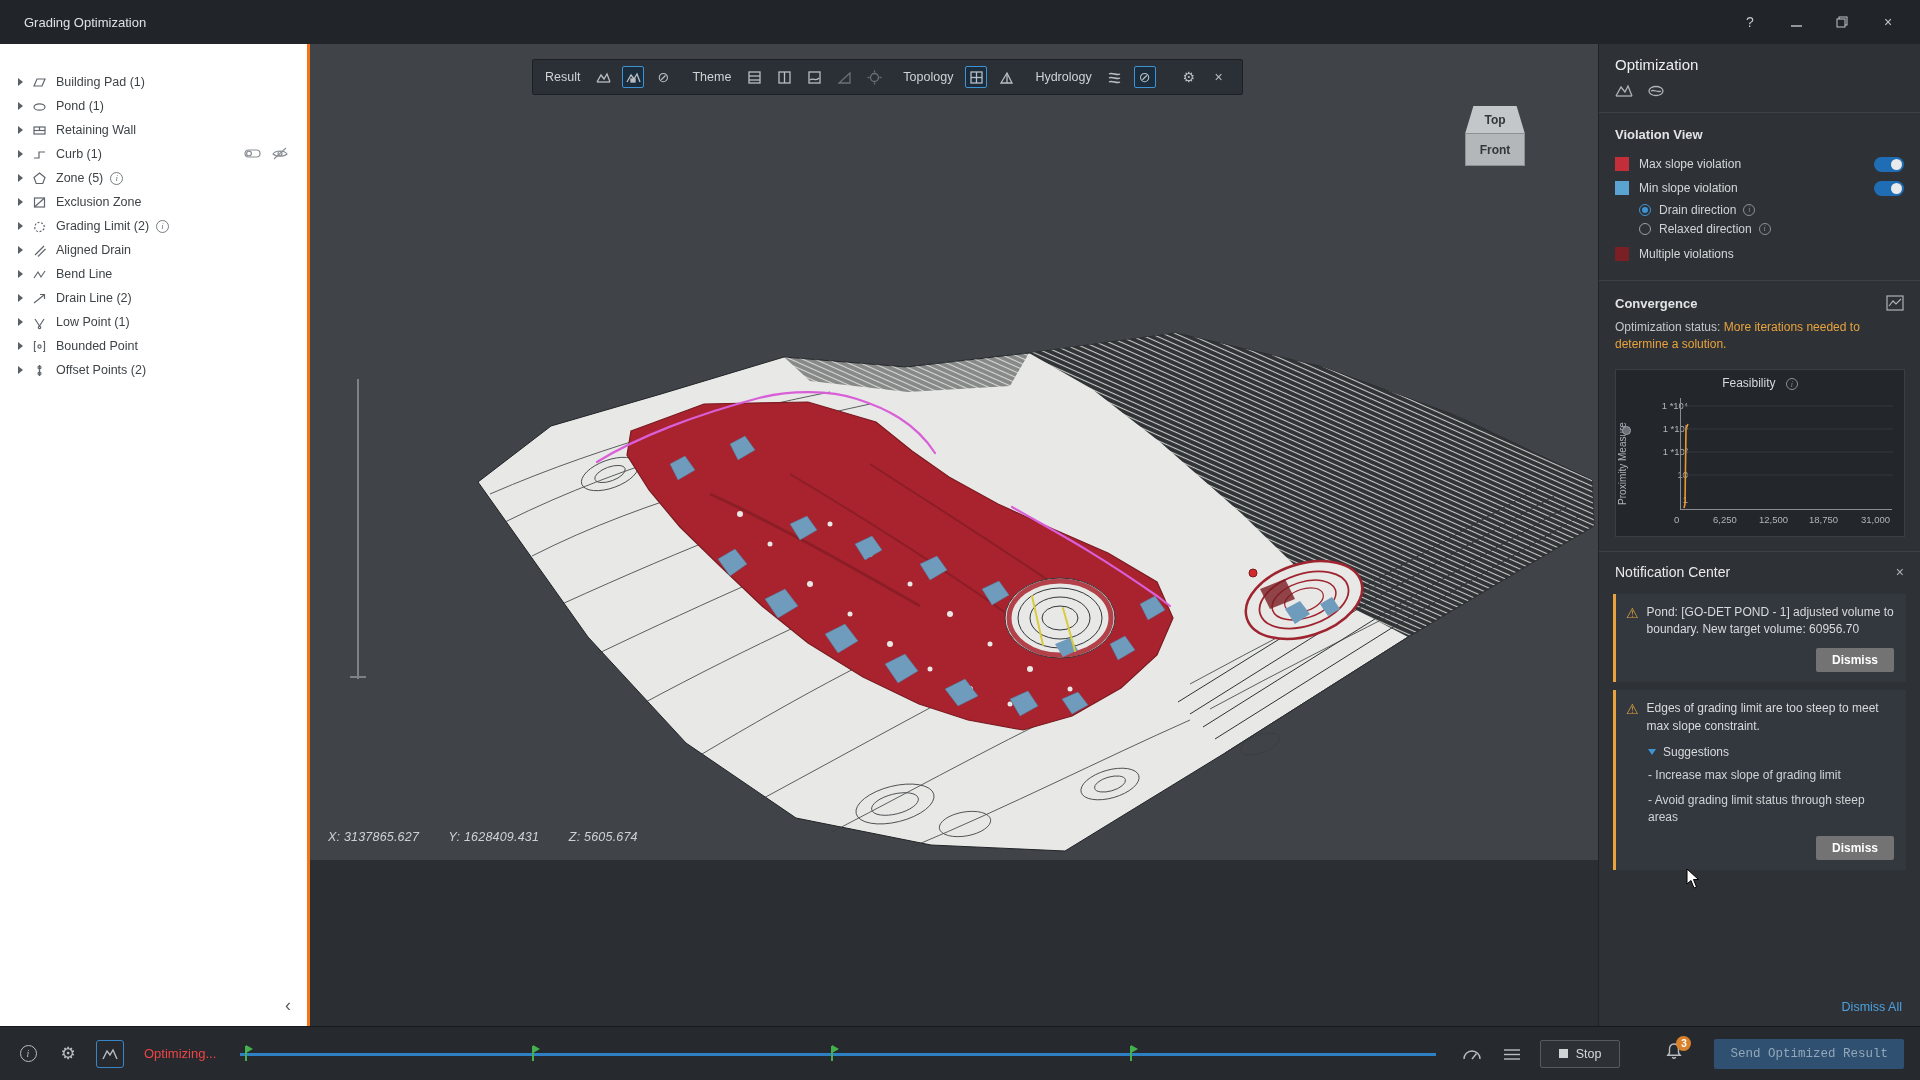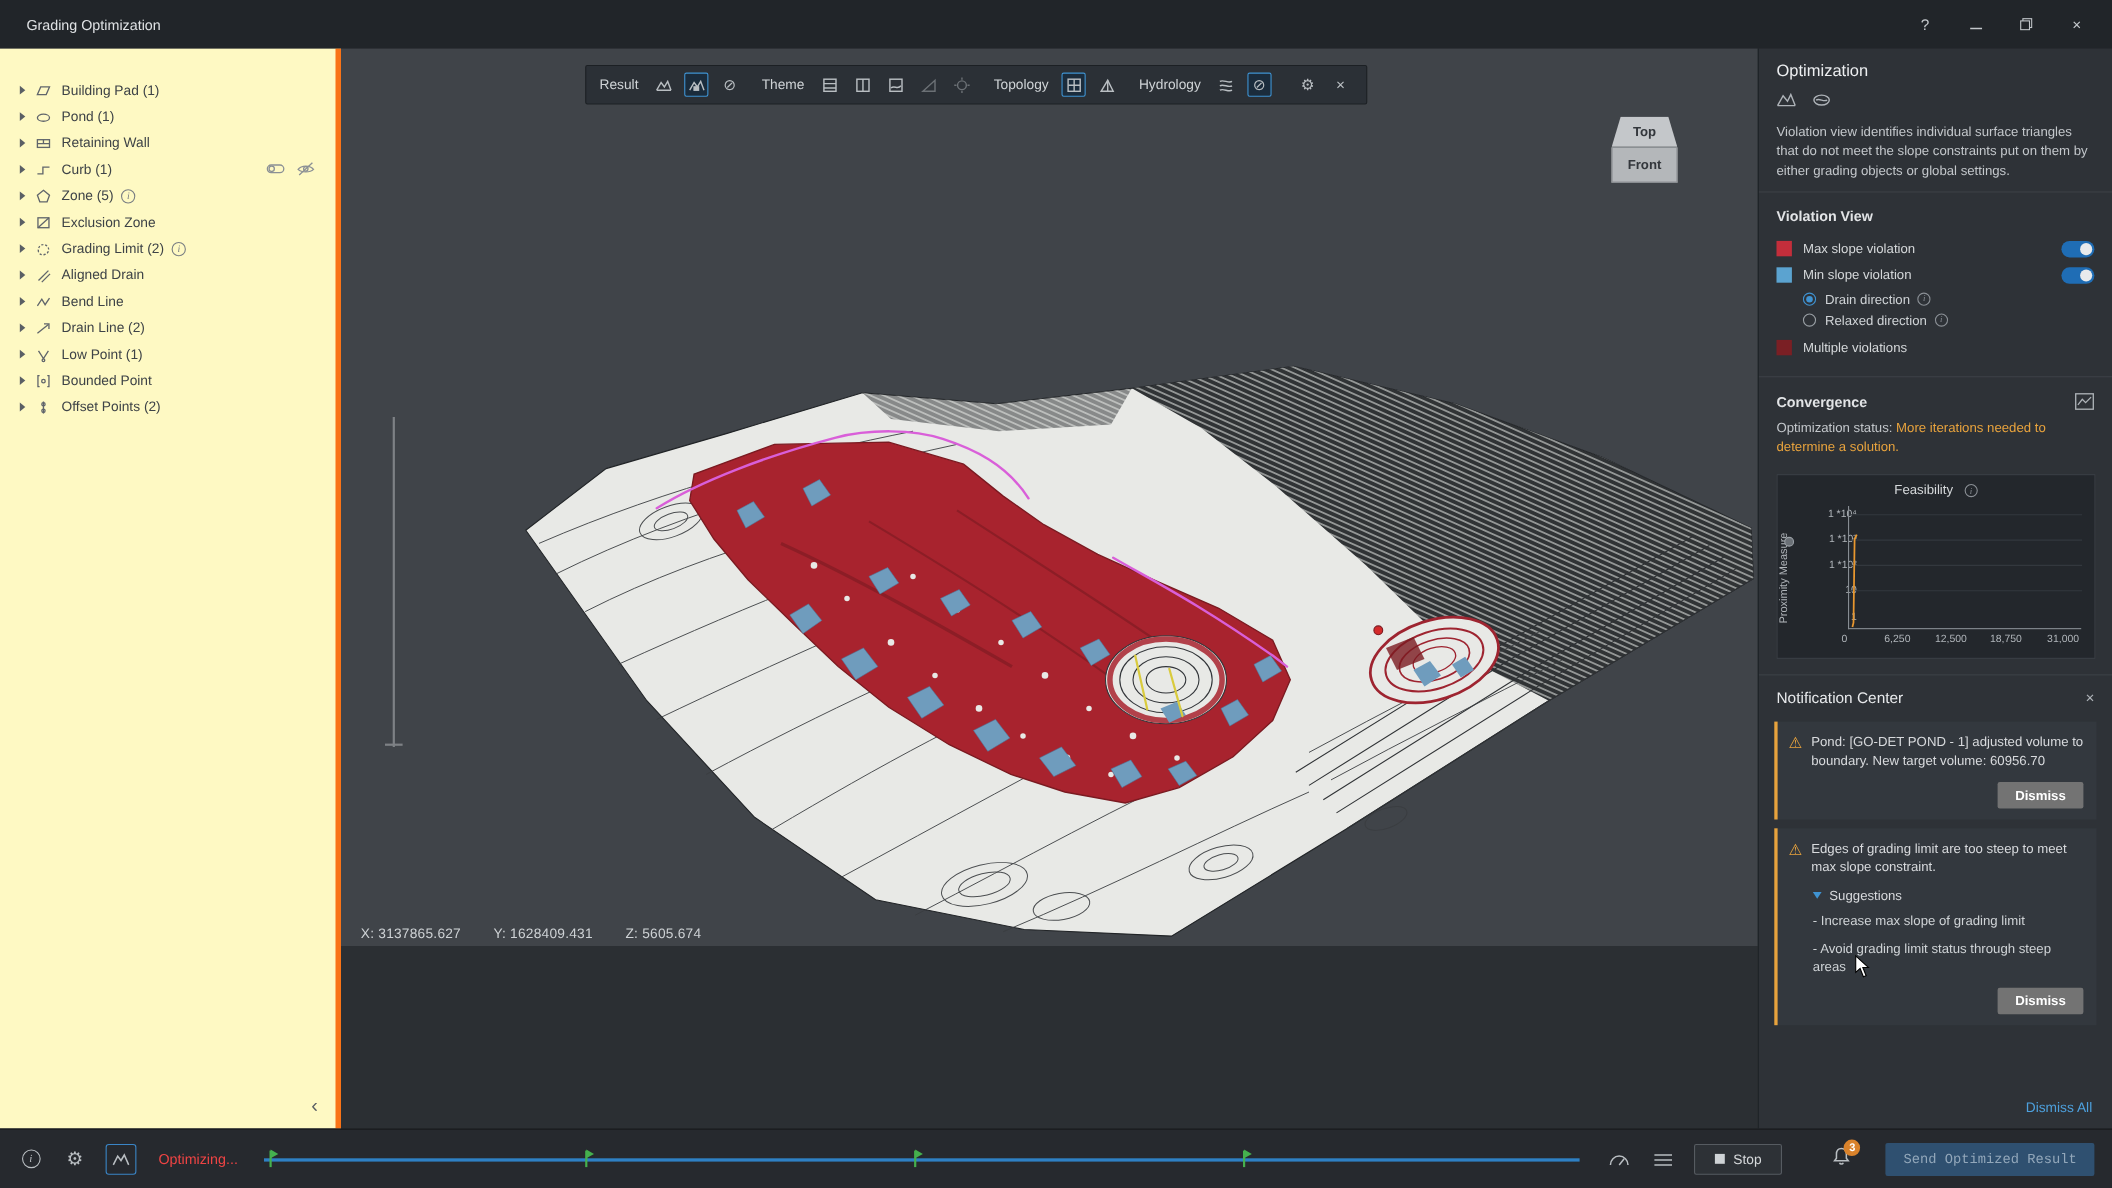--- a/index.html
+++ b/index.html
@@ -9,42 +9,42 @@
   
   .titlebar { position:absolute; left:0; top:0; width:1920px; height:44px;
     background:#212529; display:flex; align-items:center; color:#dfe2e4;
     font-size:13px; padding-left:24px; z-index:30; }
   .titlebar .win-icons { margin-left:auto; display:flex; align-items:center; gap:26px;
     padding-right:22px; color:#c3c7cb; font-size:14px; }
   .winbtn { width:20px; height:20px; display:flex; align-items:center; justify-content:center; cursor:default; }
 
   
   .sidebar { position:absolute; left:0; top:44px; width:310px; bottom:54px;
-    background:#fef9c3; border-right:5px solid #f97316; padding-top:26px; z-index:20; }
+    background:#ffffff; border-right:3px solid #f97316; padding-top:26px; z-index:20; }
   .tree-item { position:relative; height:24px; display:flex; align-items:center;
     padding-left:18px; font-size:12.5px; color:#3e4347; }
   .caret { width:0; height:0; border-left:5px solid #5a5f64; border-top:4px solid transparent;
     border-bottom:4px solid transparent; margin-right:9px; flex:none; }
   .t-icon { width:16px; height:16px; margin-right:8px; flex:none; display:flex; align-items:center; }
   .t-icon svg { stroke:#60656b; fill:none; stroke-width:1.2; }
   .info-dot { display:inline-flex; width:13px; height:13px; border:1px solid #787d82;
     border-radius:50%; color:#787d82; font-size:9px; align-items:center; justify-content:center;
     margin-left:7px; font-style:italic; font-family:"Liberation Serif",serif; }
   .row-icons { position:absolute; right:18px; top:4px; display:flex; gap:10px; }
   .row-icons svg { stroke:#8b9095; fill:none; stroke-width:1.2; }
   .collapse-chevron { position:absolute; right:16px; bottom:14px; color:#5a5f64;
     font-size:18px; line-height:14px; cursor:default; }
 
   
   .viewport { position:absolute; left:310px; top:44px; width:1288px; height:816px;
     background:#404449; overflow:hidden;text-align:center; }
   .terrain { position:absolute; left:0; top:0; }
 
-  .coords { position:absolute; left:18px; bottom:4px; color:#ced2d5; font-size:12.5px;
-    letter-spacing:.2px; }
+  .coords { position:absolute; left:18px; bottom:16px; color:#ced2d5; font-size:12.5px;
+    letter-spacing:.2px;font-style:italic; }
   .coords span { margin-right:26px; }
 
   
   .vtoolbar { position:absolute; left:222px; top:15px; height:36px; background:#2b3036;
     border:1px solid #1c2024; border-radius:2px; display:flex; align-items:center;
     padding:0 12px; gap:8px; color:#cfd3d6; font-size:12.5px; }
   .vt-label { margin:0 4px 0 10px; }
   .vt-label:first-child { margin-left:0; }
   .vticon { width:22px; height:22px; display:flex; align-items:center; justify-content:center;
     border:1px solid transparent; border-radius:2px; color:#b9bec2; font-size:14px; }
@@ -562,21 +562,20 @@
     <div class="rp-tools">
       <span><svg width="18" height="16">
             <polyline points="1,13 6,4 10,9 13,3 17,13"></polyline>
             <line x1="1" y1="13" x2="17" y2="13"></line>
           </svg></span>
       <span><svg width="18" height="16">
             <ellipse cx="9" cy="8" rx="7" ry="4.5"></ellipse>
             <path d="M4,8 C7,6 11,10 14,8"></path>
           </svg></span>
     </div>
-    <div class="rp-desc">Violation view identifies individual surface triangles that do not meet the slope constraints put on them by either grading objects or global settings.</div>
   </div>
 
   <div class="rp-div"></div>
 
   <div class="rp-section">
     <div class="rp-h">Violation View</div>
 
     <div class="vrow">
       <span class="swatch" style="background:#c32e3b"></span>
       <span>Max slope violation</span>

